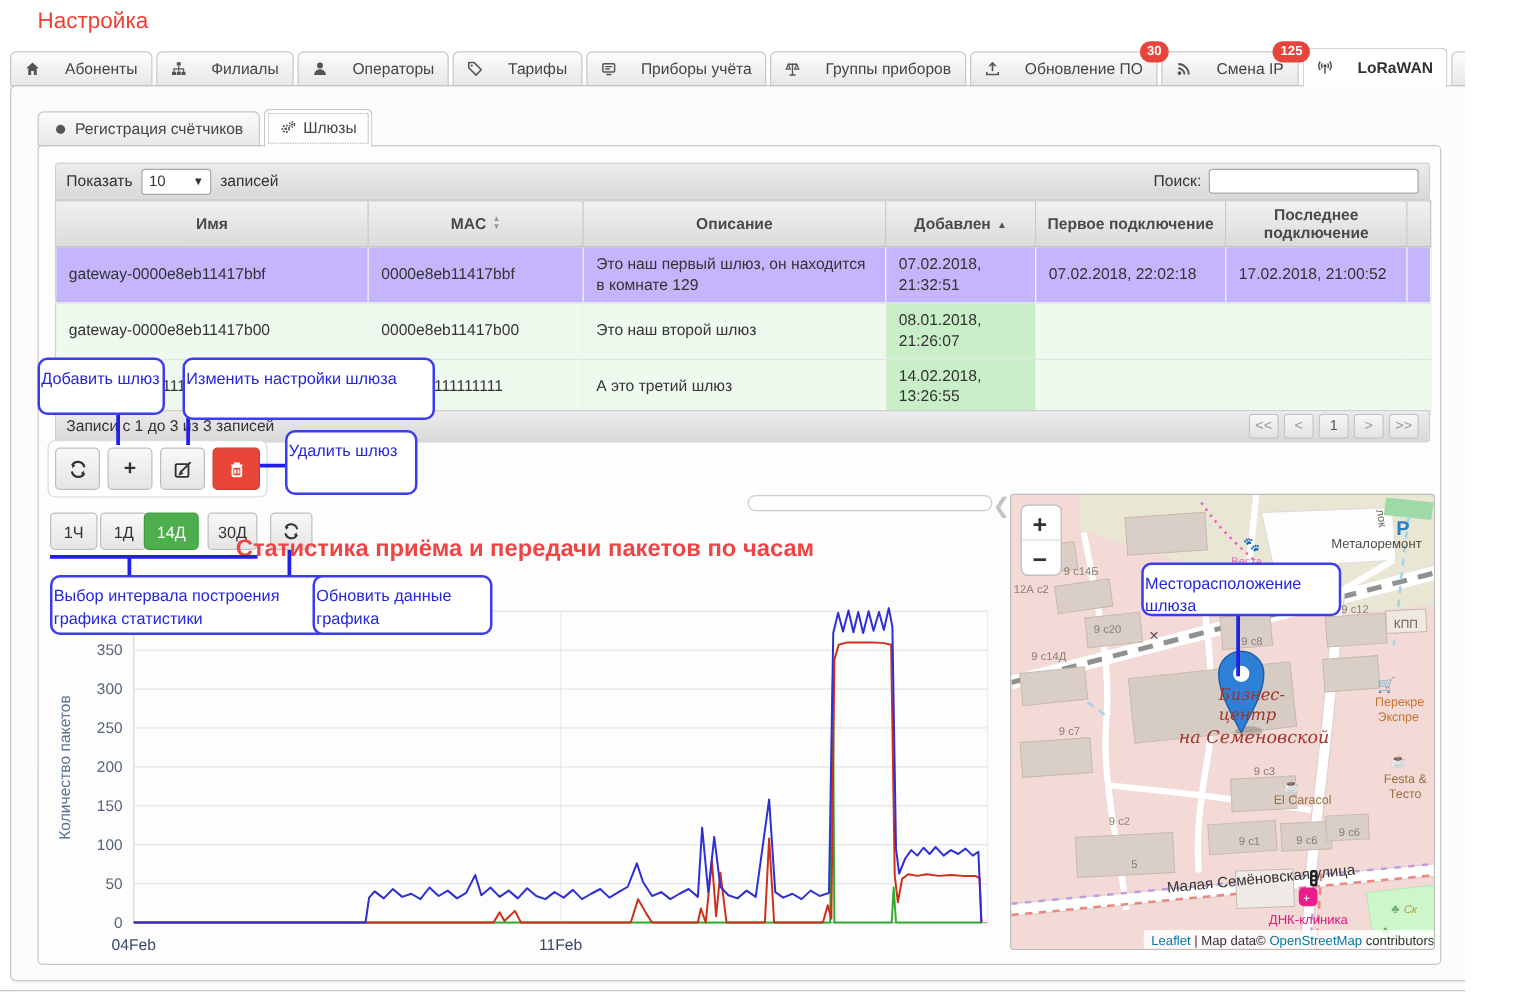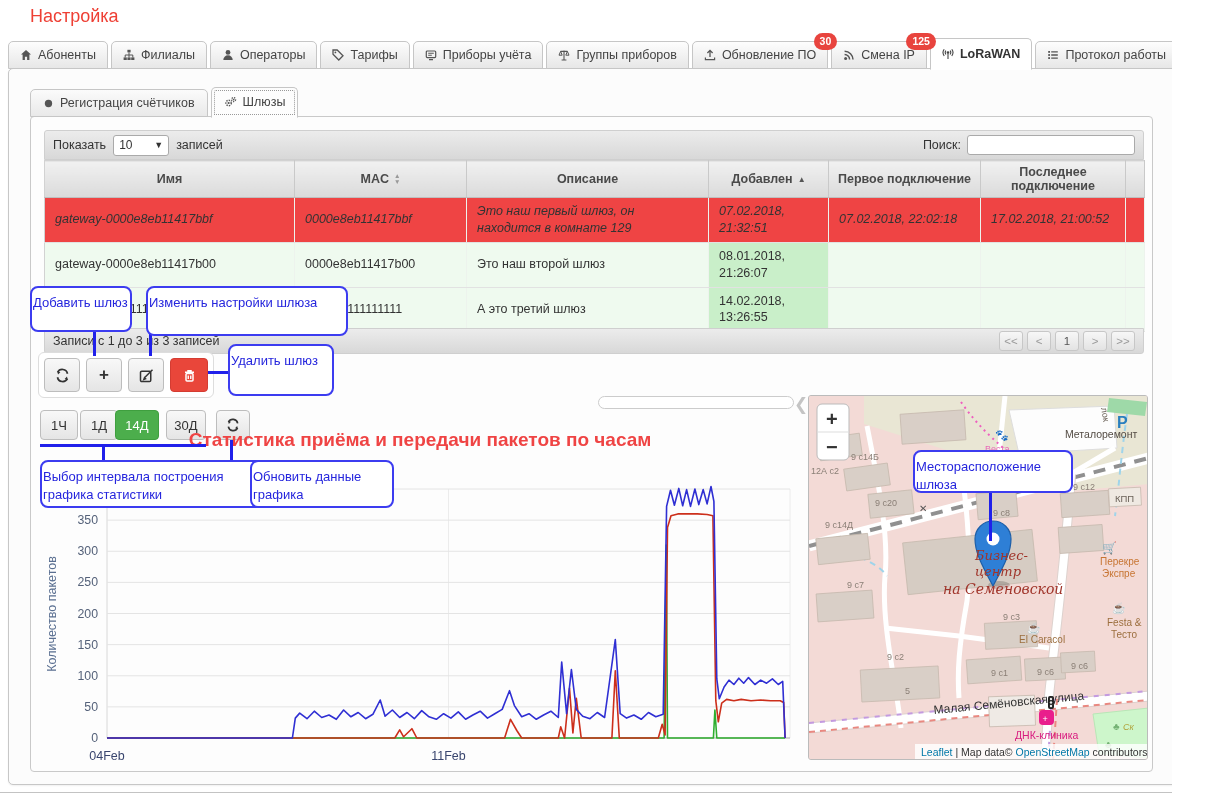--- a/index.html
+++ b/index.html
@@ -7,21 +7,21 @@
   [data-interactable]{box-sizing:border-box;}
 
   
   #page-title{position:absolute;left:30px;top:6px;font-size:18px;color:#ee3f34;font-weight:500;}
 
   
   #logo{position:absolute;left:1186px;top:2px;width:38px;height:62px;}
 
   
   .main-tabs{position:absolute;left:8px;top:37px;height:32px;display:flex;align-items:flex-end;gap:3px;z-index:4;}
-  .tab{position:relative;display:flex;align-items:center;gap:6px;padding:6px 11px;font-size:12.5px;color:#444;
+  .tab{position:relative;display:flex;align-items:center;gap:20px;padding:6px 11px;font-size:12.5px;color:#444;
        background:linear-gradient(#fdfdfd,#e7e7e7);border:1px solid #c6c6c6;border-radius:5px 5px 0 0;cursor:pointer;white-space:nowrap;}
   .tab.active{background:#fff;border-bottom-color:#fff;margin-bottom:-1px;padding-top:8px;padding-bottom:8px;font-weight:600;color:#333;z-index:5;}
   .tab .ticon{width:12px;height:12px;flex:0 0 auto;}
   .badge{position:absolute;top:-9px;right:-10px;background:#e8443e;color:#fff;font-size:10.5px;line-height:1;
          padding:3px 6px;border-radius:10px;font-weight:600;z-index:6;}
 
   
   #main-panel{position:absolute;left:8px;top:68px;width:1198px;height:717px;background:#fcfcfc;
               border:1px solid #c7c7c7;border-radius:5px;box-shadow:0 1px 2px rgba(0,0,0,.06);}
   .sub-tabs{position:absolute;left:30px;top:88px;height:29px;display:flex;align-items:flex-end;gap:3px;z-index:4;}
@@ -43,21 +43,21 @@
   #search-input{width:168px;height:20px;border:1px solid #aaa;border-radius:3px;background:#fff;}
 
   
   #gw-table{position:absolute;left:44px;top:160px;width:1100px;border-collapse:collapse;table-layout:fixed;
             font-size:12.5px;border:1px solid #d2d2d2;}
   #gw-table th{background:linear-gradient(#f1f1f1,#dadada);color:#4a4a4a;font-weight:700;font-size:12.5px;
             border-right:1px solid #c9c9c9;border-bottom:1px solid #bfbfbf;padding:4px 6px;height:28px;}
   #gw-table td{padding:5px 10px;border-bottom:1px solid #e2e2e2;border-right:1px solid #edf3ed;color:#333;line-height:1.35;}
   tr.row-pale{background:#effaef;padding-left:24px;}
   tr.row-pale td.added{background:#c9efc9;}
-  tr.row-selected{background:#ef4444;font-style:italic;}
+  tr.row-selected{background:#c4b5fd;}
   tr.row-selected td{color:#fff;border-right-color:#48a648;}
   .thwrap{display:flex;align-items:center;justify-content:center;gap:5px;}
   .sort-both{display:flex;flex-direction:column;font-size:6.5px;color:#999;line-height:.9;}
   .sort-asc{font-size:8px;color:#555;}
 
   #table-footer{position:absolute;left:44px;top:328px;width:1100px;height:26px;border-radius:0 0 3px 3px;
                 display:flex;align-items:center;padding:0 8px;box-sizing:border-box;}
   #pager{margin-left:auto;display:flex;gap:4px;}
   .pbtn{min-width:24px;height:20px;display:inline-flex;align-items:center;justify-content:center;
         background:linear-gradient(#f7f7f7,#e3e3e3);border:1px solid #c7c7c7;border-radius:3px;color:#9a9a9a;

